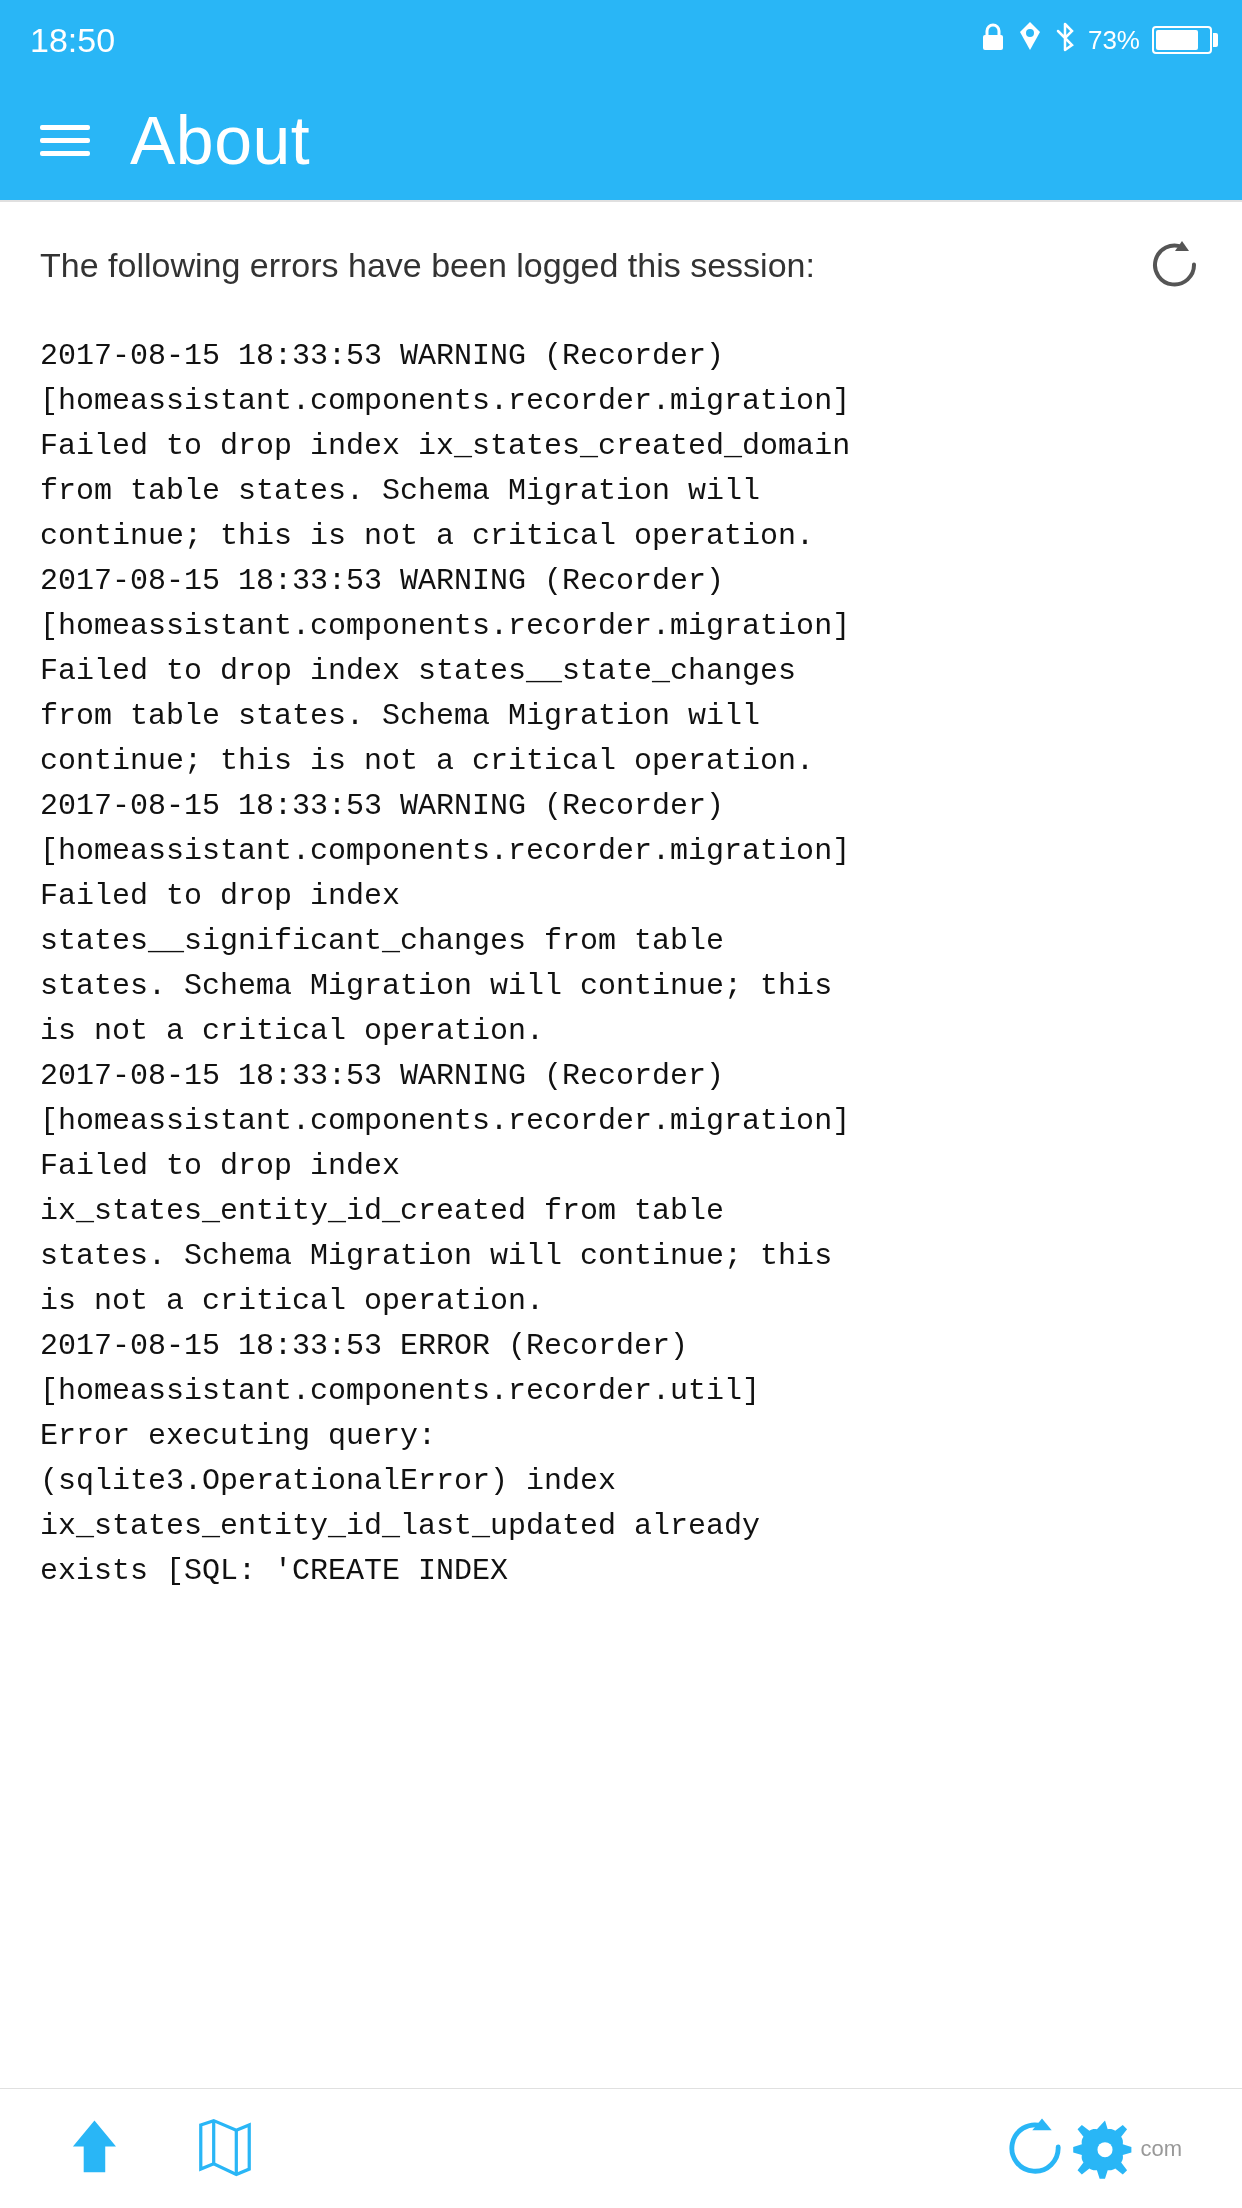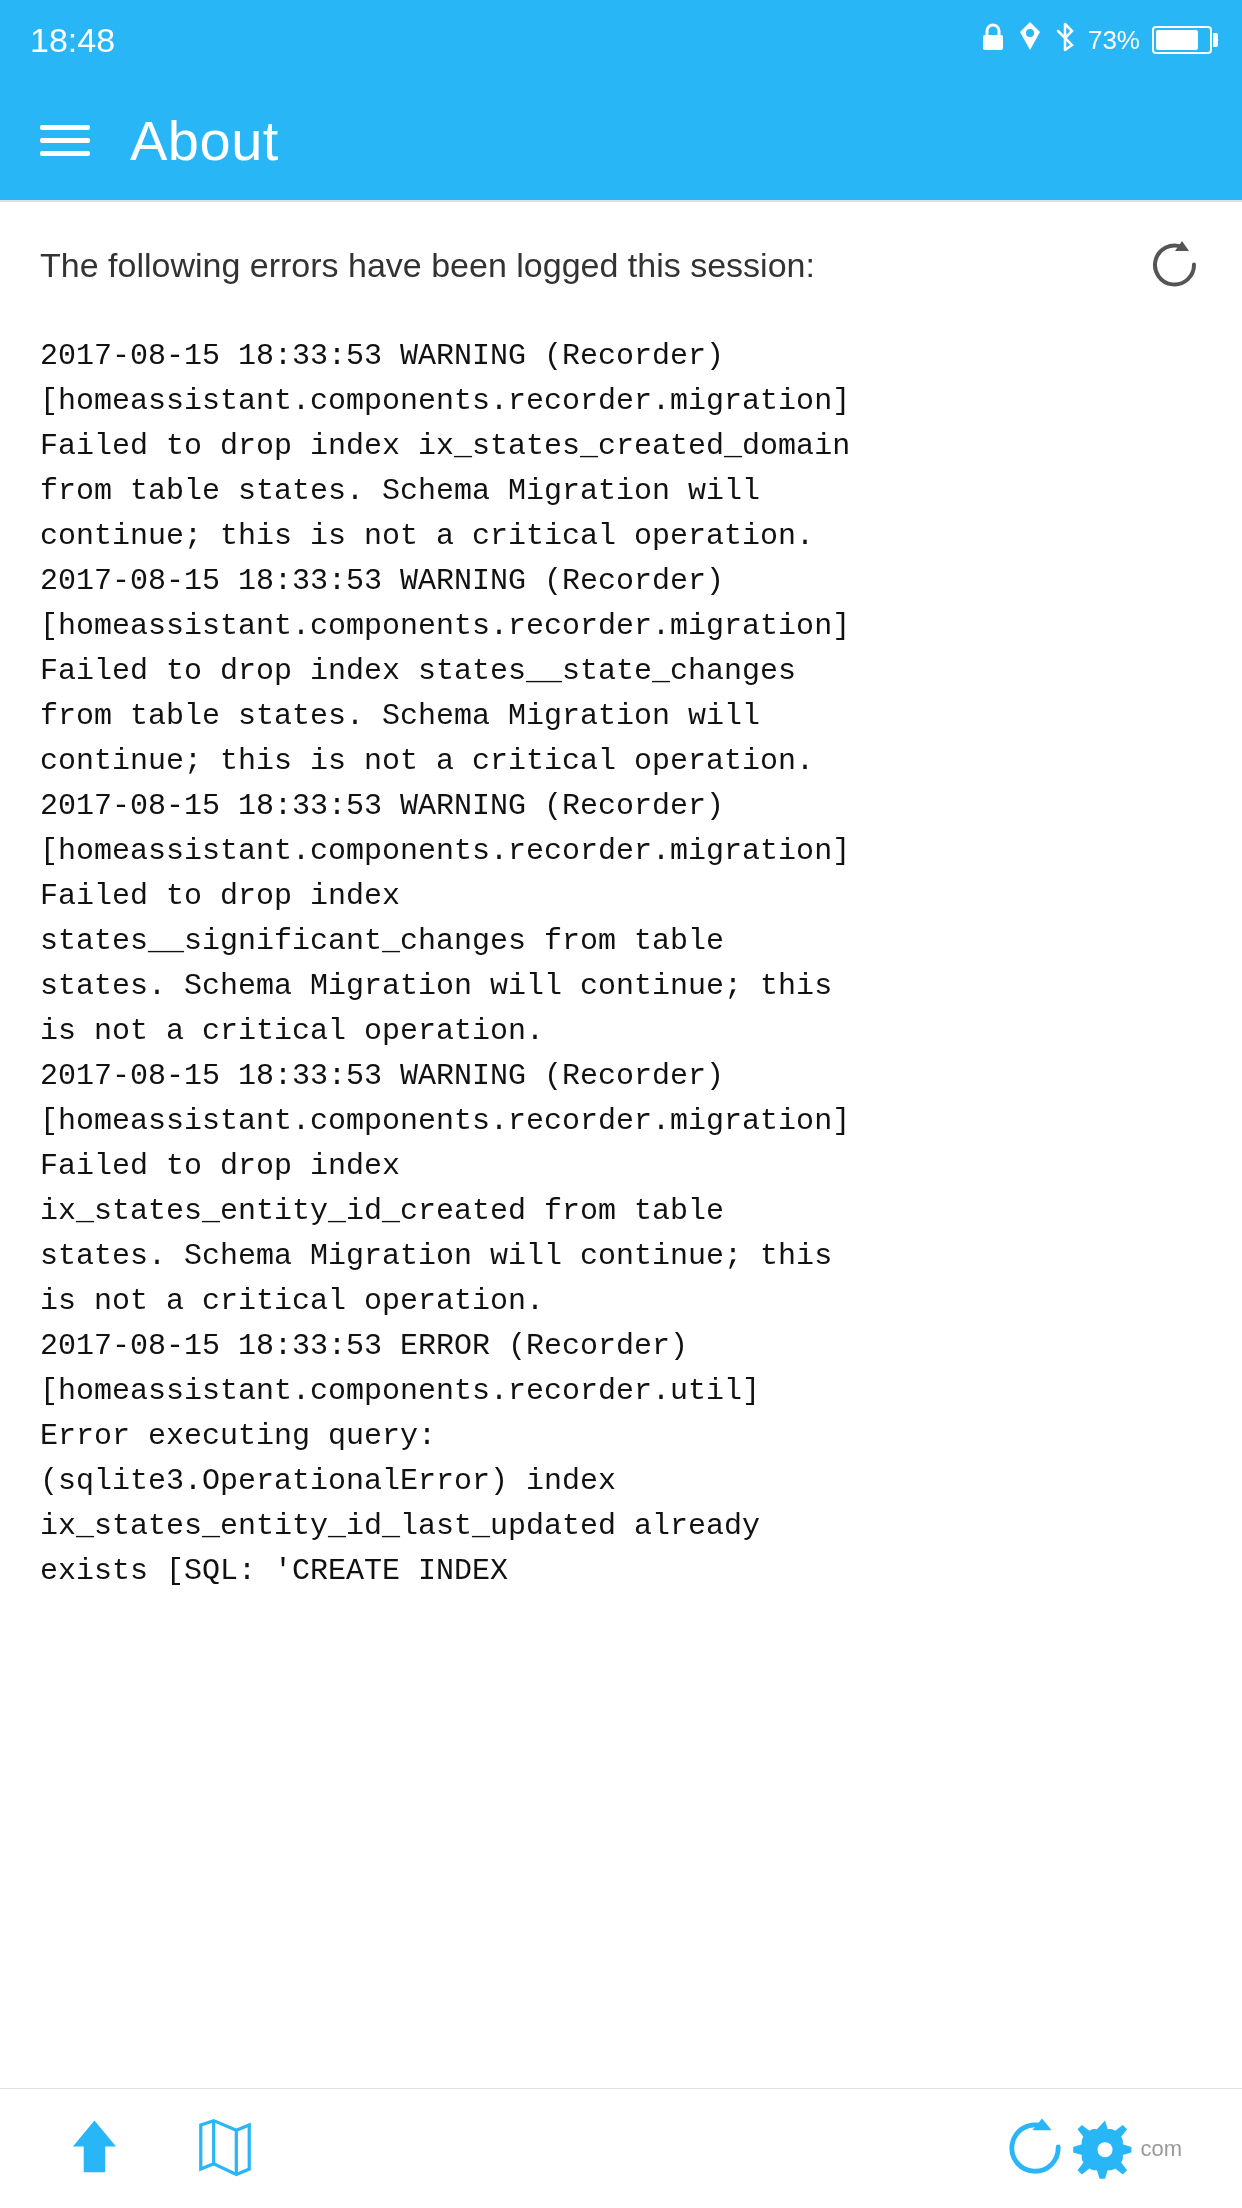--- a/index.html
+++ b/index.html
@@ -134,21 +134,21 @@
 
     .hamburger-line {
       width: 50px;
       height: 5px;
       background: white;
       border-radius: 2px;
     }
 
     .header-title {
       color: white;
-      font-size: 56px;
+      font-size: 68px;
       font-weight: 400;
       letter-spacing: 0.5px;
     }
 
     
     .divider {
       height: 2px;
       background: #e0e0e0;
       flex-shrink: 0;
     }
@@ -235,21 +235,21 @@
 
     .hassbian-text {
       font-size: 22px;
       color: #999;
     }
   </style>
 </head>
 <body>
 
 <div class="status-bar">
-  <div class="status-bar-center">18:48</div>
+  <div class="status-bar-center">18:50</div>
   <div class="status-bar-right">
 
     <span>
       <svg width="26" height="30" viewBox="0 0 26 30" fill="white">
         <rect x="3" y="13" width="20" height="15" rx="2" fill="white"></rect>
         <path d="M7 13 V9 a6 6 0 0 1 12 0 V13" stroke="white" stroke-width="3" fill="none"></path>
       </svg>
     </span>
 
     <span>

